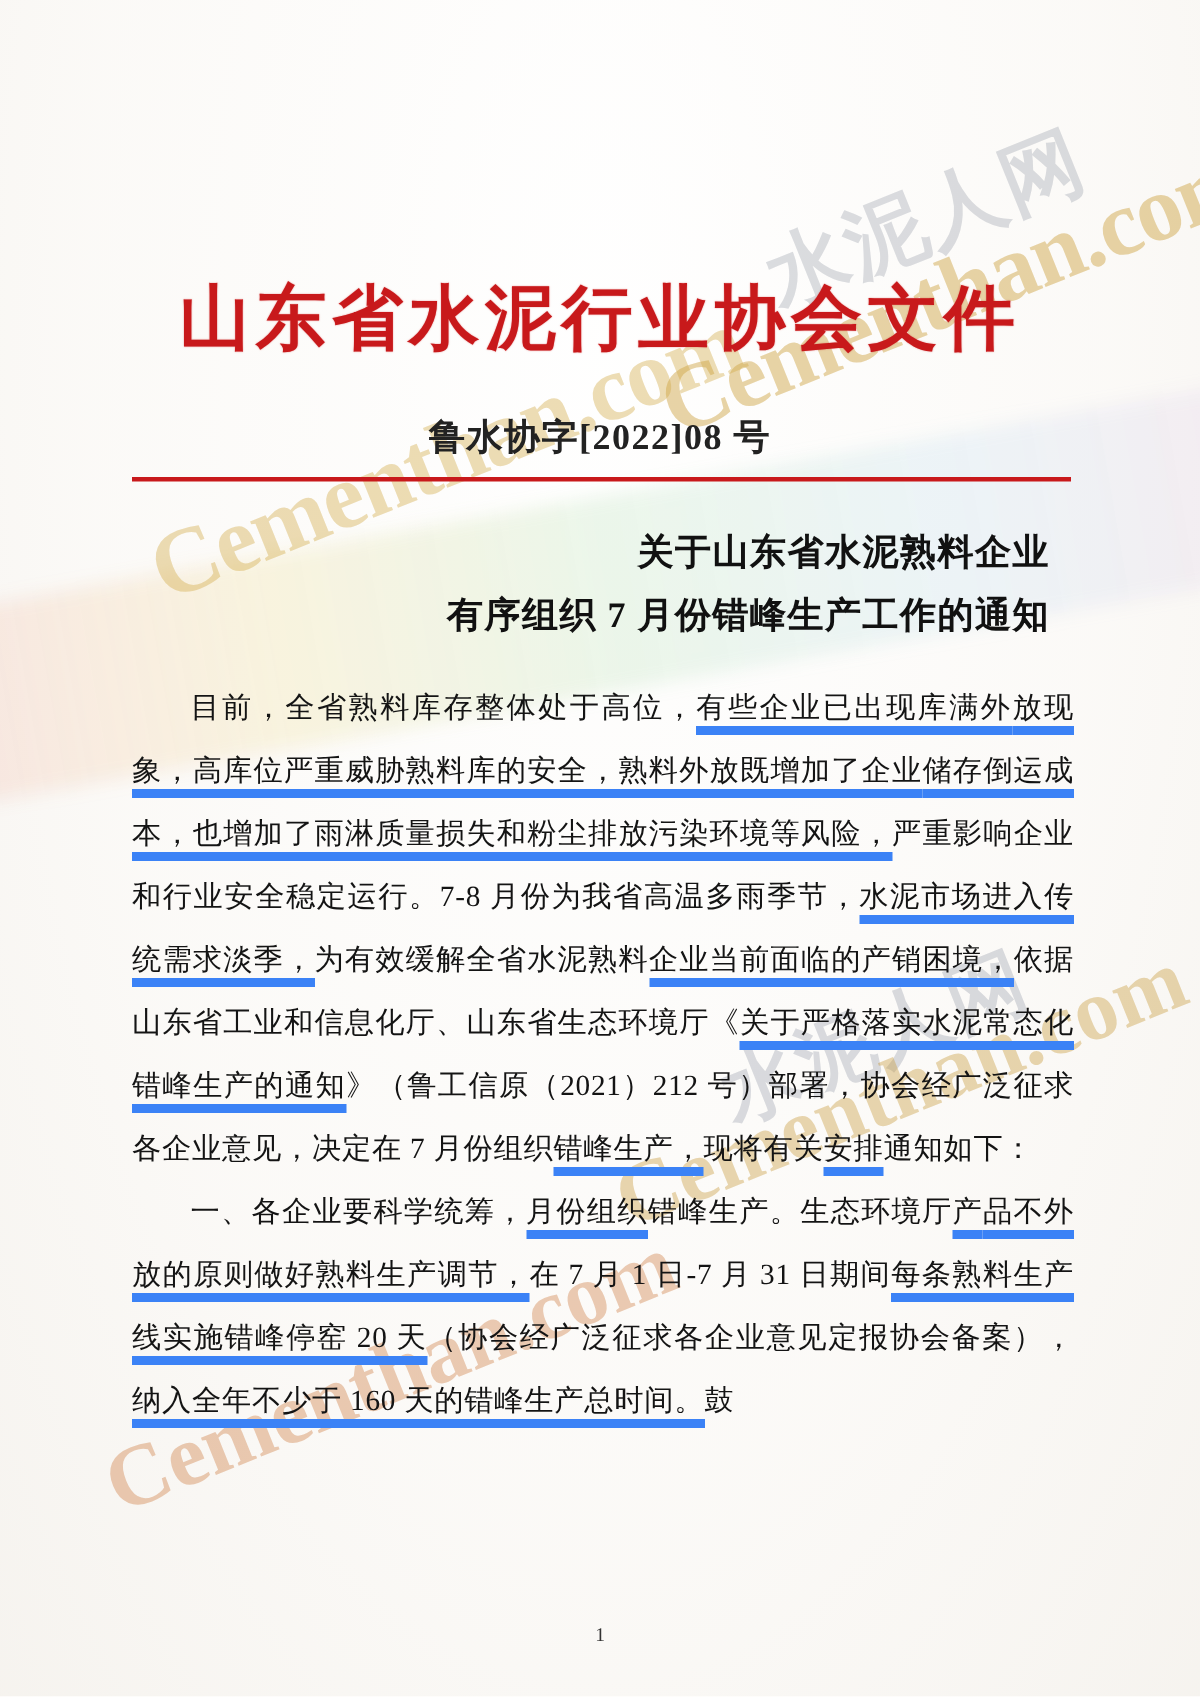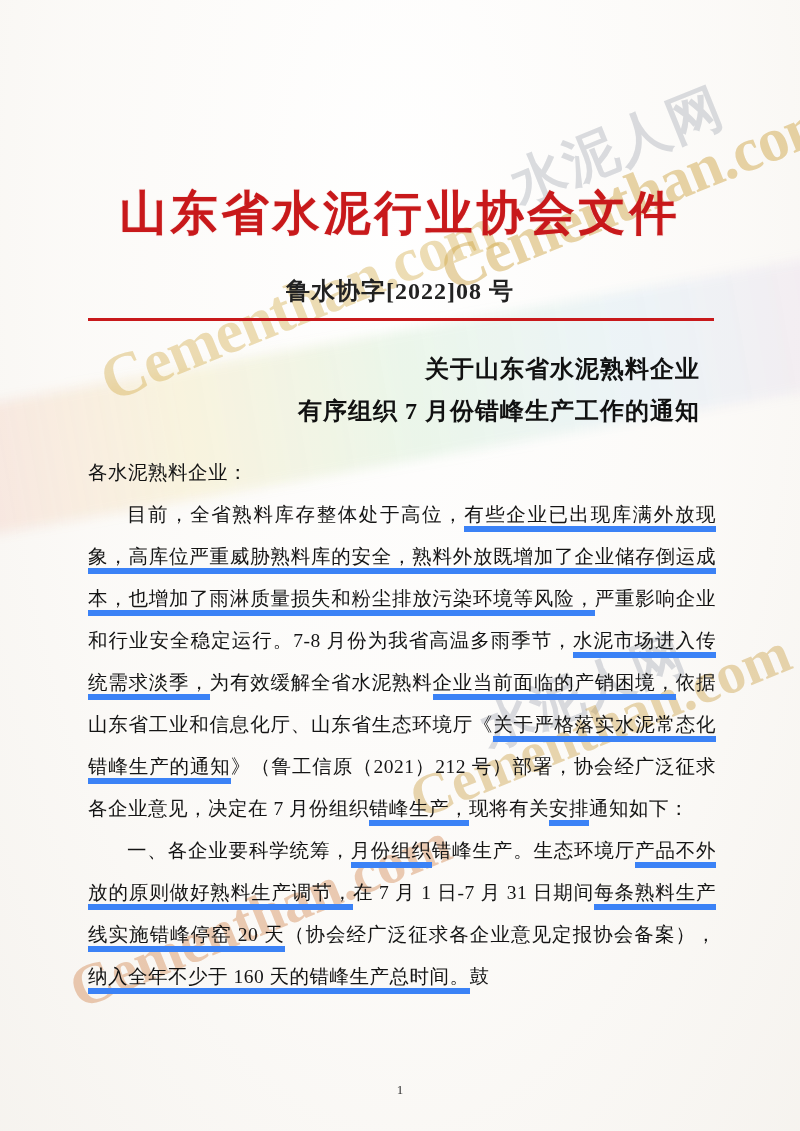--- a/index.html
+++ b/index.html
@@ -212,21 +212,20 @@
   <div class="doc-number">鲁水协字[2022]08 号</div>
   <div class="red-rule"></div>
 
   <div class="subject">
     <div>关于山东省水泥熟料企业</div>
     <div>有序组织 7 月份错峰生产工作的通知</div>
   </div>
 
   <div class="body-text">
 
-    <p>各水泥熟料企业：</p>
 
     <p class="indent"><span>目前，全省熟料库存整体处于高位，</span><span class="ul">有些企业已出现库满外</span><span class="ul">放现象，高库位严重威胁熟料库的安全，熟料外放既增加了企业</span><span class="ul">储存倒运成本，也增加了雨淋质量损失和粉尘排放污染环境等风</span><span class="ul">险，</span><span>严重影响企业和行业安全稳定运行。7-8 月份为我省高温多</span><span>雨季节，</span><span class="ul">水泥市场进入传统需求淡季，</span><span>为有效缓解全省水泥熟料</span><span class="ul">企业当前面临的产销困境，</span><span>依据山东省工业和信息化厅、山东省</span><span>生态环境厅《</span><span class="ul">关于严格落实水泥常态化错峰生产的通知</span><span>》（鲁工</span><span>信原（2021）212 号）部署，协会经广泛征求各企业意见，决定</span><span>在 7 月份组织</span><span class="ul">错峰生产，</span><span>现将有关</span><span class="ul">安排</span><span>通知如下：</span></p>
 
     <p class="indent"><span>一、各企业要科学统筹，</span><span class="ul">月份组织</span><span>错峰生产。生态环境厅</span><span class="ul">产</span><span class="ul">品不外放的原则做好熟料生产调节，</span><span>在 7 月 1 日-7 月 31 日期间</span><span class="ul">每条熟料生产线实施错峰停窑 20 天</span><span>（协会经广泛征求各企业意见</span><span>定报协会备案），</span><span class="ul">纳入全年不少于 160 天的错峰生产总时间。</span><span>鼓</span></p>
 
   </div>
 
   <div class="page-number">1</div>
 
 </div>

